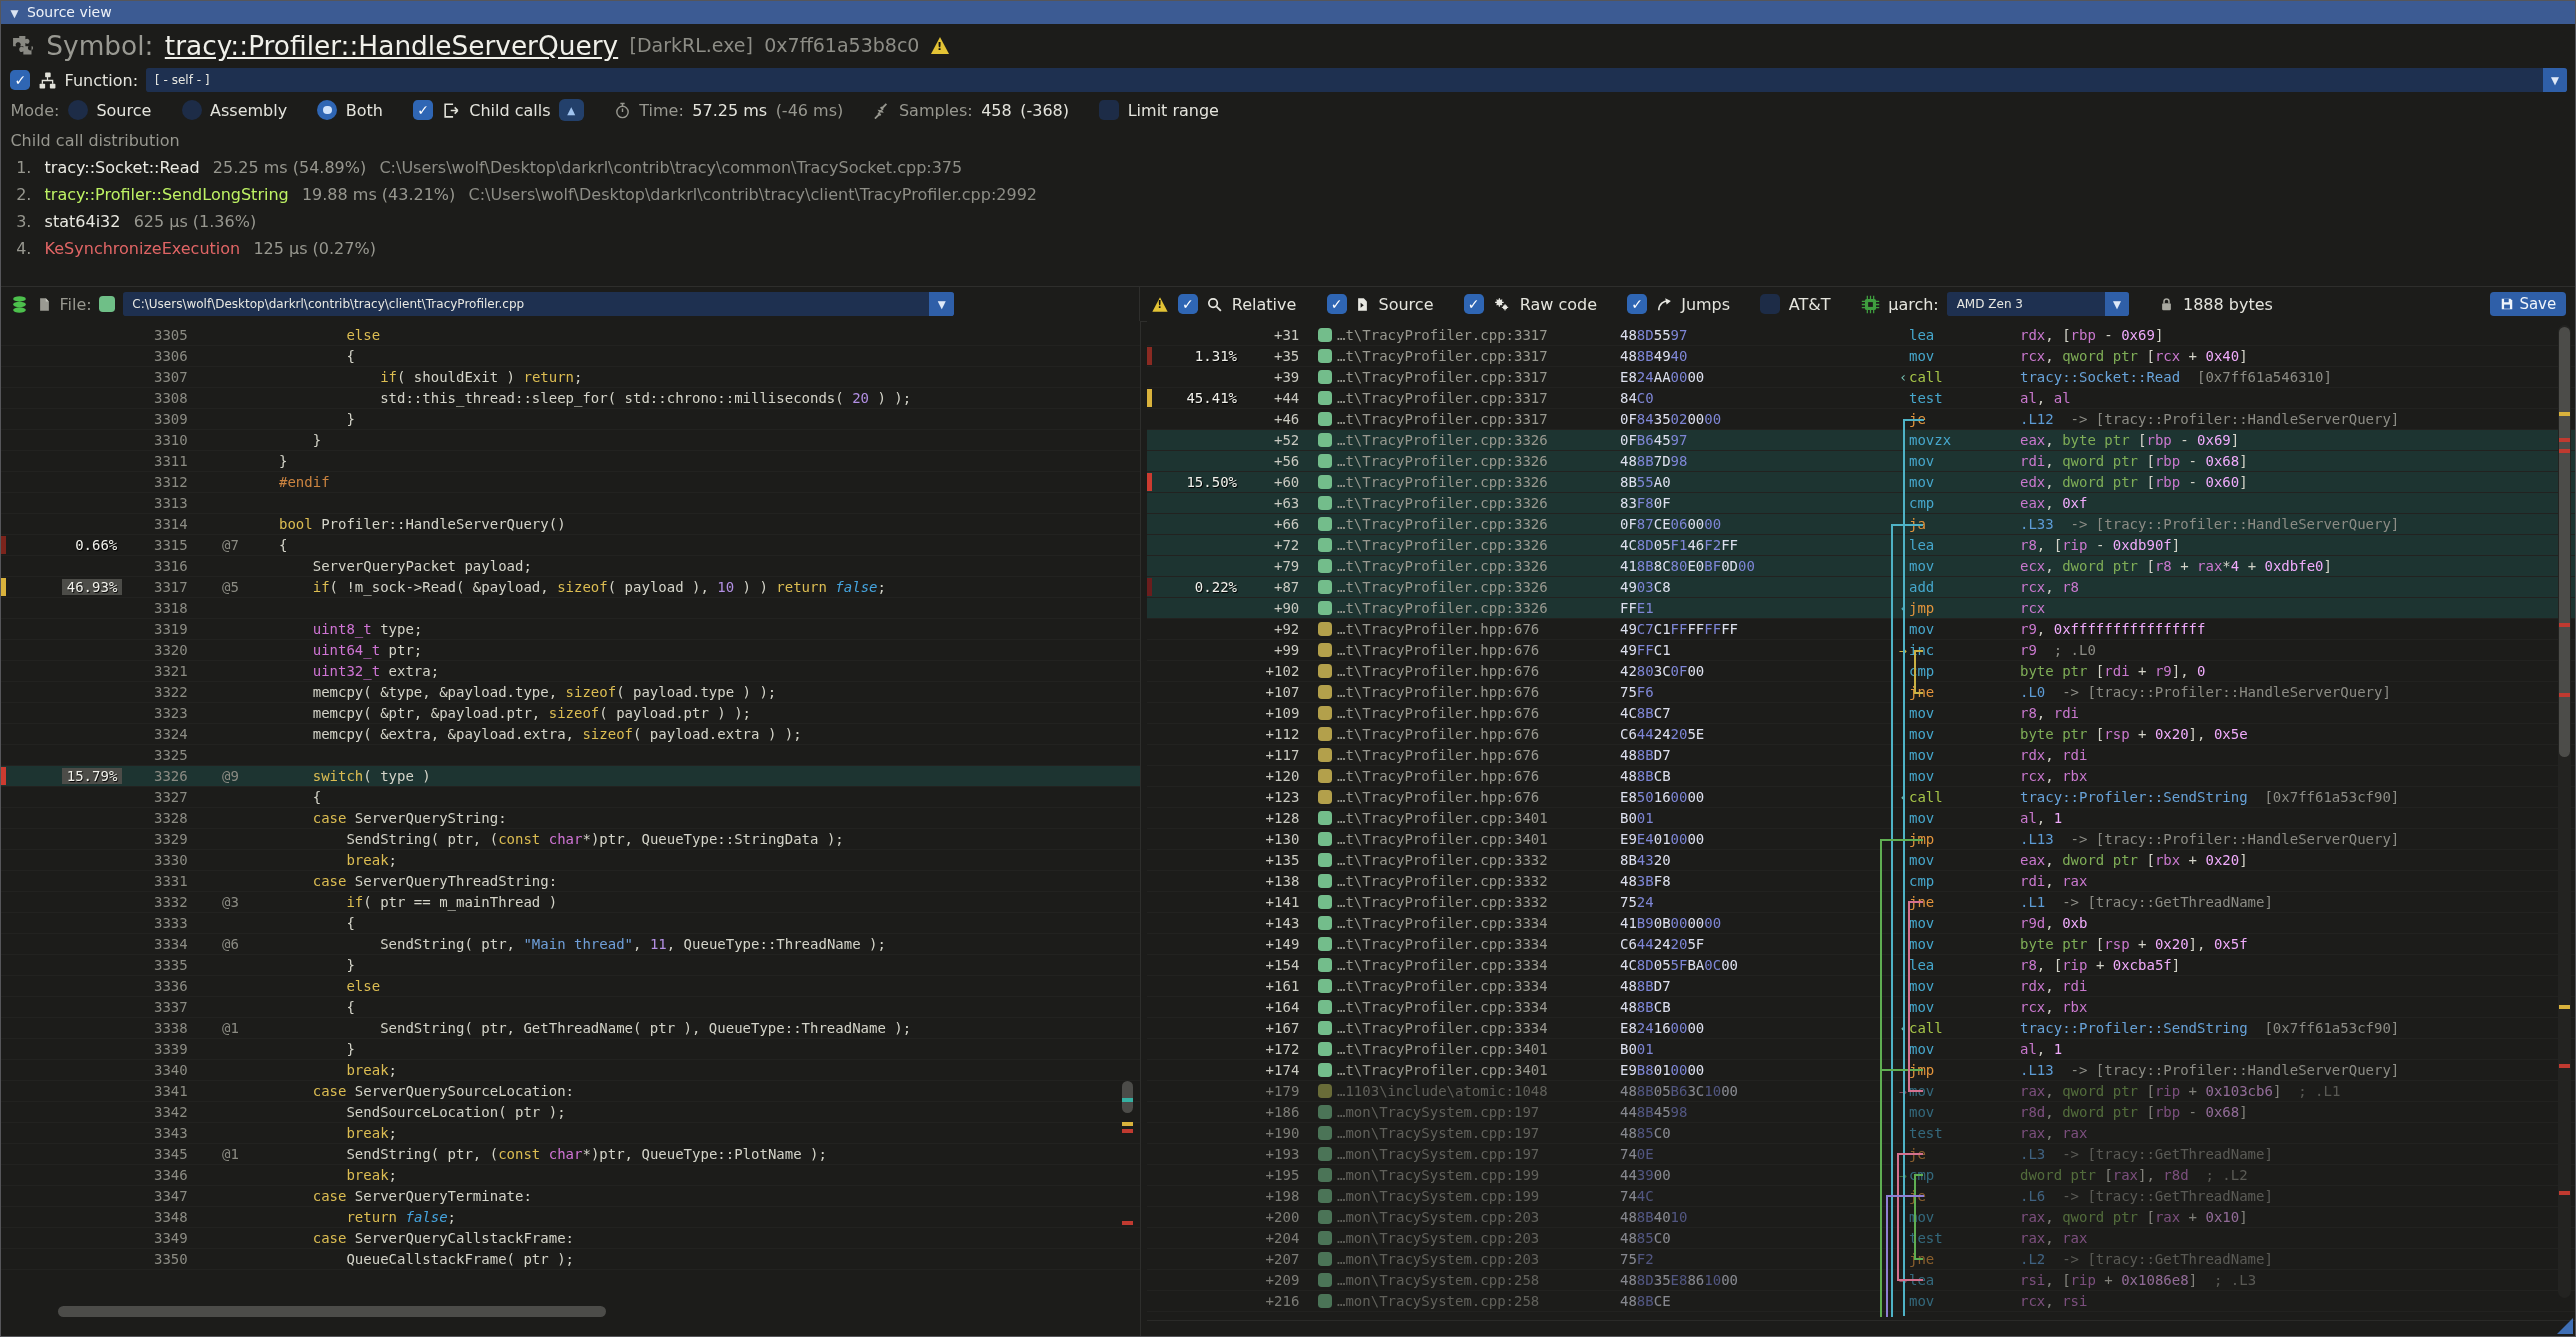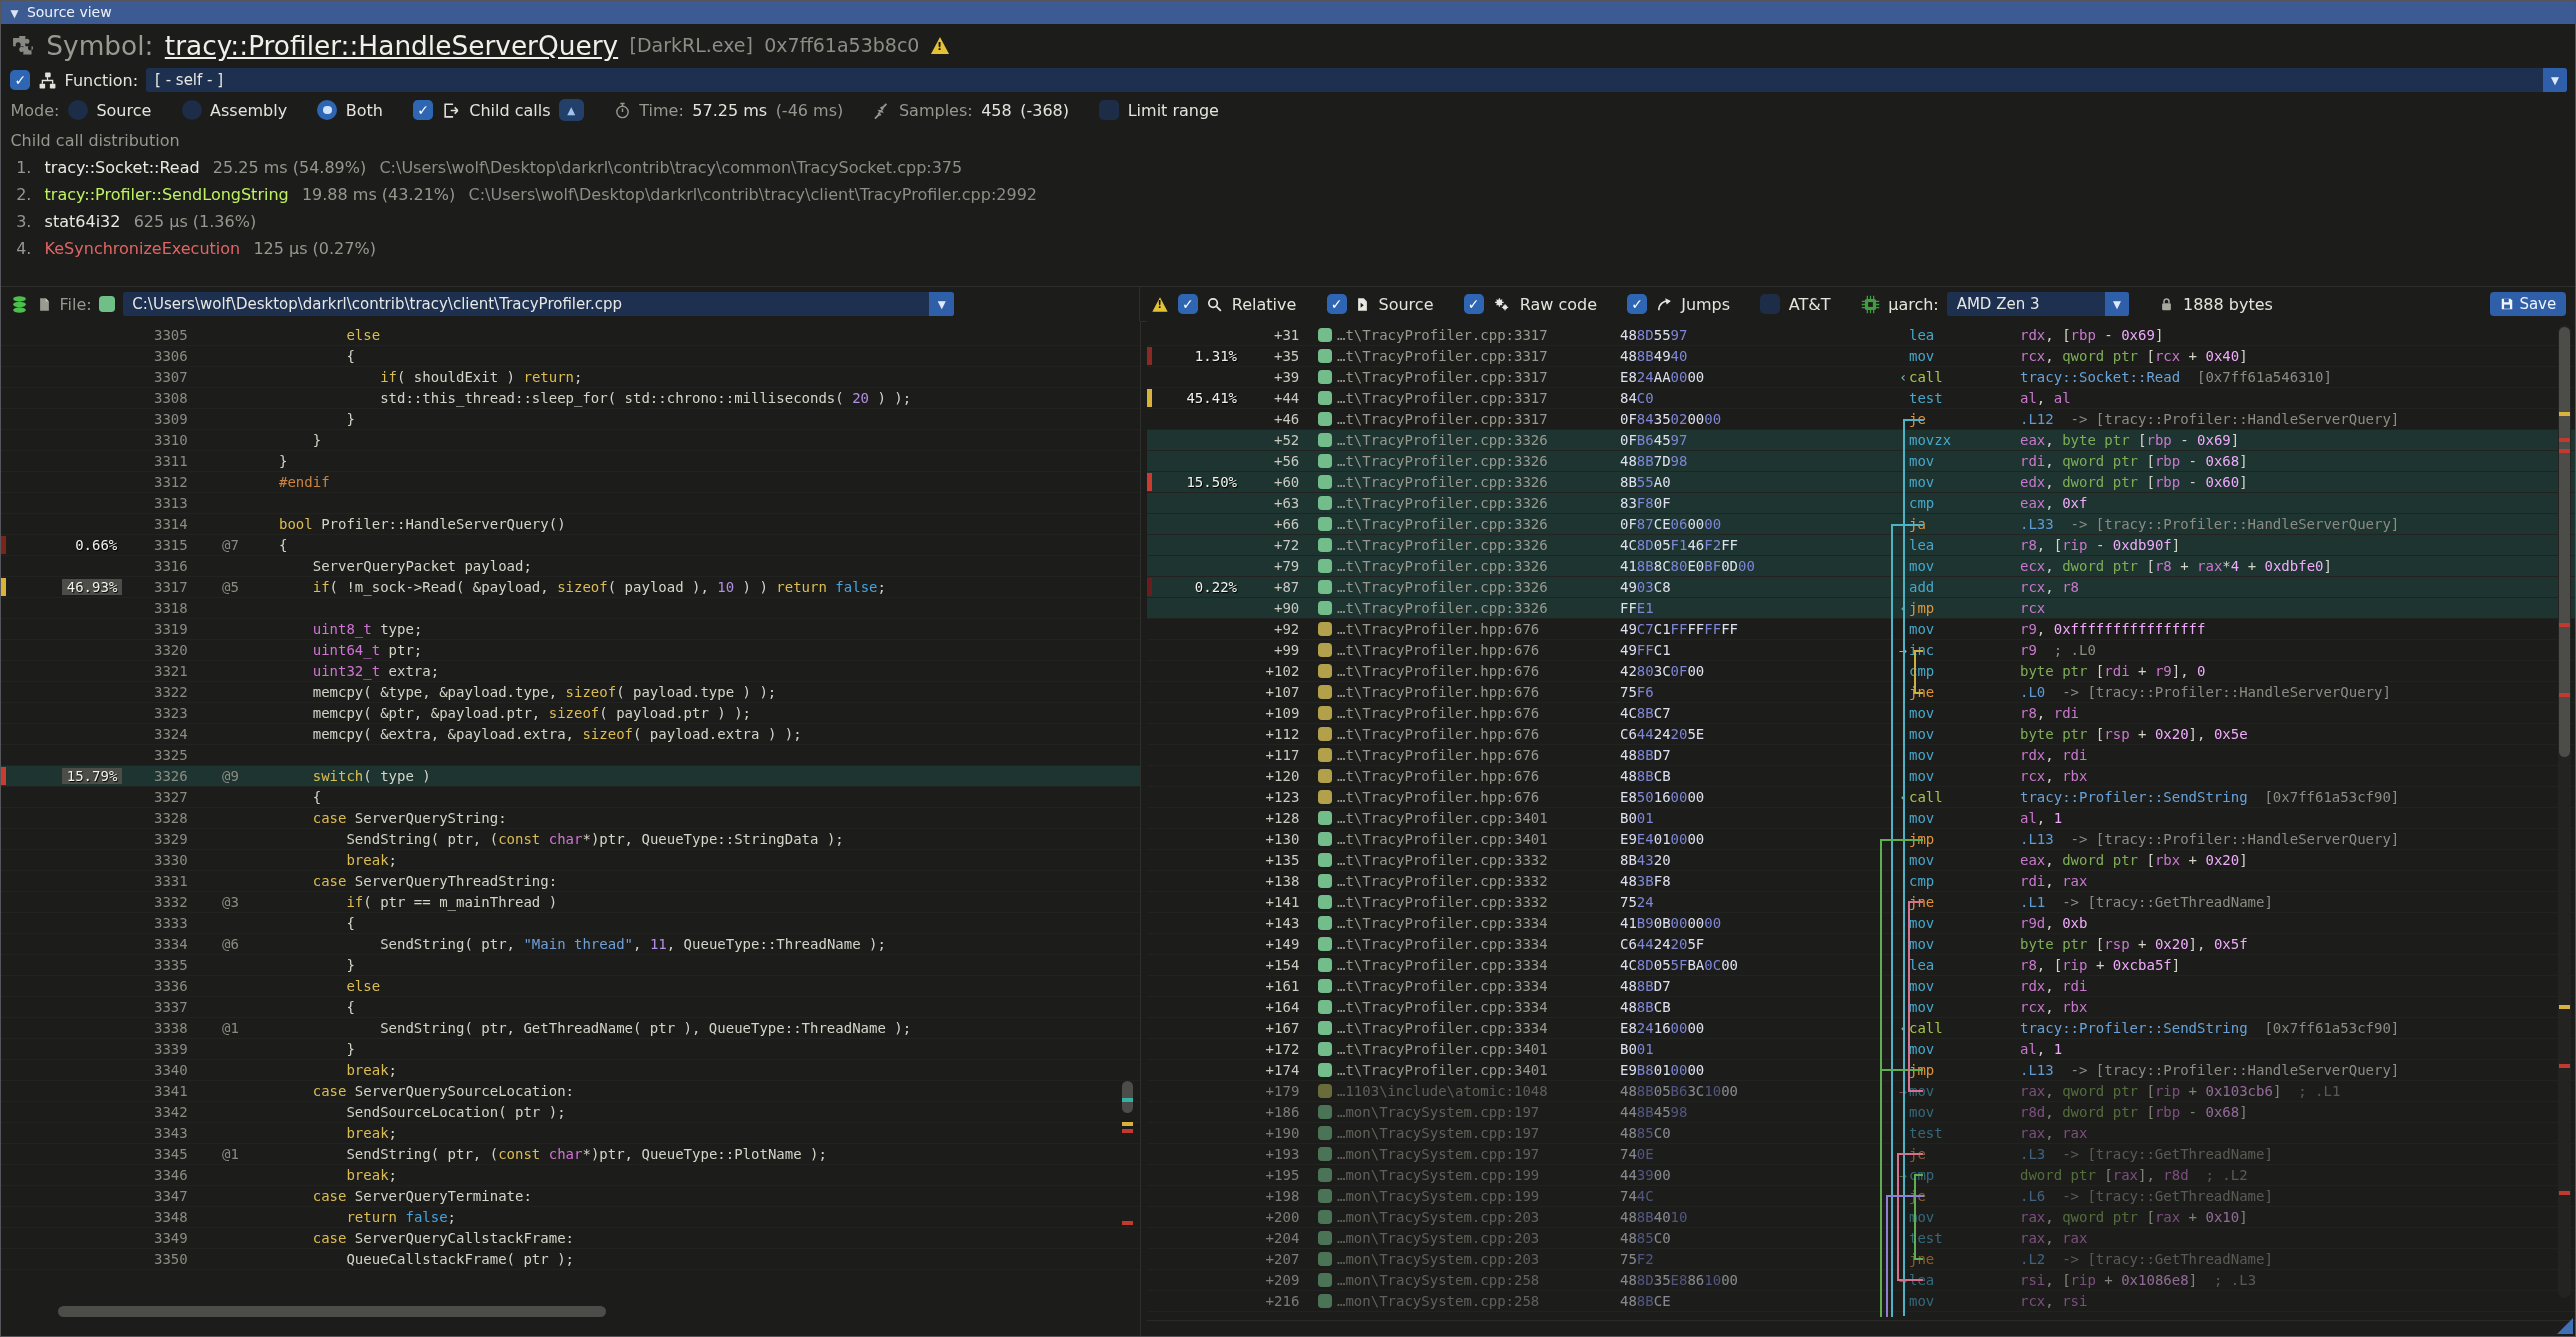--- a/index.html
+++ b/index.html
@@ -6,21 +6,21 @@
   body{width:2576px;height:1338px;overflow:hidden;font-family:"DejaVu Sans",sans-serif;-webkit-font-smoothing:antialiased;}
   .window{position:absolute;inset:0;background:#1c1c1a;border:0.9px solid #56565a;box-sizing:border-box;}
   .titlebar{position:absolute;left:0;top:0;right:0;height:23px;background:#3c5b93;color:#eef2f8;font-size:14px;line-height:23px;padding-left:9.4px;}
   .titlebar .tri{font-size:10.4px;margin-right:8.5px;color:#dbe4f2;}
   .symrow{position:absolute;left:9.4px;top:26.4px;right:9.4px;height:36px;display:flex;align-items:center;gap:11.3px;}
   .symlabel{color:#999992;font-size:26.4px;}
   .symname{color:#f0f0ea;font-size:26.4px;text-decoration:underline;}
   .symmod,.symaddr{color:#8d8d86;font-size:19px;}
   .funcrow{position:absolute;left:9.4px;top:66px;right:7.6px;height:26.4px;display:flex;align-items:center;gap:7.6px;font-size:16px;color:#e4e4dd;}
   .combo{background:#1e3050;border-radius:2.8px;height:24.6px;display:flex;align-items:center;color:#e8e8e2;position:relative;}
-  .combo .val{padding:0 9.4px;font-size:15px;white-space:nowrap;overflow:hidden;}
+  .combo .val{padding:0 9.4px;font-size:12px;white-space:nowrap;overflow:hidden;}
   .combo .btn{position:absolute;right:0;top:0;bottom:0;width:24.6px;background:#2e5fa0;background:#2f5fa8;border-radius:0 2.8px 2.8px 0;color:#dfe9f8;font-size:10.4px;display:flex;align-items:center;justify-content:center;}
   .funccombo{flex:1;}
   .moderow{position:absolute;left:9.4px;top:96px;right:7.6px;height:26.4px;display:flex;align-items:center;gap:8.5px;font-size:16px;color:#e4e4dd;border-bottom:0;}
   .glabel{color:#97978f;}
   .cb{width:20px;height:20px;border-radius:4.7px;background:#1d2c47;display:inline-flex;align-items:center;justify-content:center;color:#fff;font-size:14px;flex:0 0 auto;}
   .cb.on{background:#2f66b4;}
   .rad{width:20px;height:20px;border-radius:50%;background:#1d2c47;display:inline-flex;align-items:center;justify-content:center;flex:0 0 auto;}
   .rad.on{background:#2f66b4;}
   .rad.on::after{content:"";width:8.5px;height:8.5px;border-radius:50%;background:#cfe2fb;}
   .upbtn{width:24.6px;height:22px;border-radius:5.7px;background:#23406b;color:#9fc3ef;font-size:10.4px;display:inline-flex;align-items:center;justify-content:center;}
@@ -45,21 +45,21 @@
   .asmpanel{position:absolute;left:1146px;top:0;right:0;bottom:0;overflow:hidden;background:#1c1c1a;}
   .coderow{position:relative;height:21px;line-height:21px;font-family:"DejaVu Sans Mono",monospace;font-size:14px;white-space:pre;display:flex;border-bottom:0.9px solid #222220;box-sizing:border-box;}
   .coderow.hl{background:#1d3431;}
   .pbar{position:absolute;left:0;top:0.9px;bottom:0.9px;width:4.7px;}
   .pct{width:121px;text-align:right;color:#f2f2ec;flex:0 0 auto;text-shadow:0.9px 0.9px 0.9px #000;}
   .pct .pin{padding:0 4.7px;}
   .pct .pin.bg{background:#4c4c48;}
   .src-ln{width:68px;margin-left:32px;color:#8b8b83;flex:0 0 auto;}
   .src-tag{width:57px;color:#8b8b83;flex:0 0 auto;}
   .src-code{flex:1;color:#d4d4c9;}
-  .t-d{color:#d4d4c9;}.t-k{color:#dcbd52;}.t-t{color:#cf74d4;}.t-n{color:#b28fe3;}.t-s{color:#6f9fd9;}.t-b{color:#45a3dd;}.t-p{color:#cc8440;}
+  .t-d{color:#d4d4c9;}.t-k{color:#dcbd52;}.t-t{color:#cf74d4;}.t-n{color:#b28fe3;}.t-s{color:#6f9fd9;}.t-b{color:#45a3dd;font-style:italic;}.t-p{color:#cc8440;}
   .asm-pct{width:90px;text-align:right;color:#f2f2ec;flex:0 0 auto;text-shadow:0.9px 0.9px 0.9px #000;}
   .asm-off{width:68px;text-align:right;color:#c9c9c0;flex:0 0 auto;padding-right:5.7px;box-sizing:border-box;}
   .asm-sq{width:32px;flex:0 0 auto;display:flex;align-items:center;justify-content:flex-start;padding-left:13.2px;box-sizing:border-box;}
   .asm-sq i{width:14px;height:14px;border-radius:3.8px;display:block;}
   .asm-loc{width:283px;flex:0 0 auto;color:#98988f;overflow:hidden;}
   .asm-bytes{width:206px;flex:0 0 auto;}
   .b0{color:#dde0ee;}.b1{color:#7e86d6;}
   .asm-gut{width:83px;flex:0 0 auto;position:relative;}
   .asm-gut .arr{position:absolute;right:1.9px;top:0;font-size:13.2px;}
   .asm-mn{width:111px;flex:0 0 auto;}

